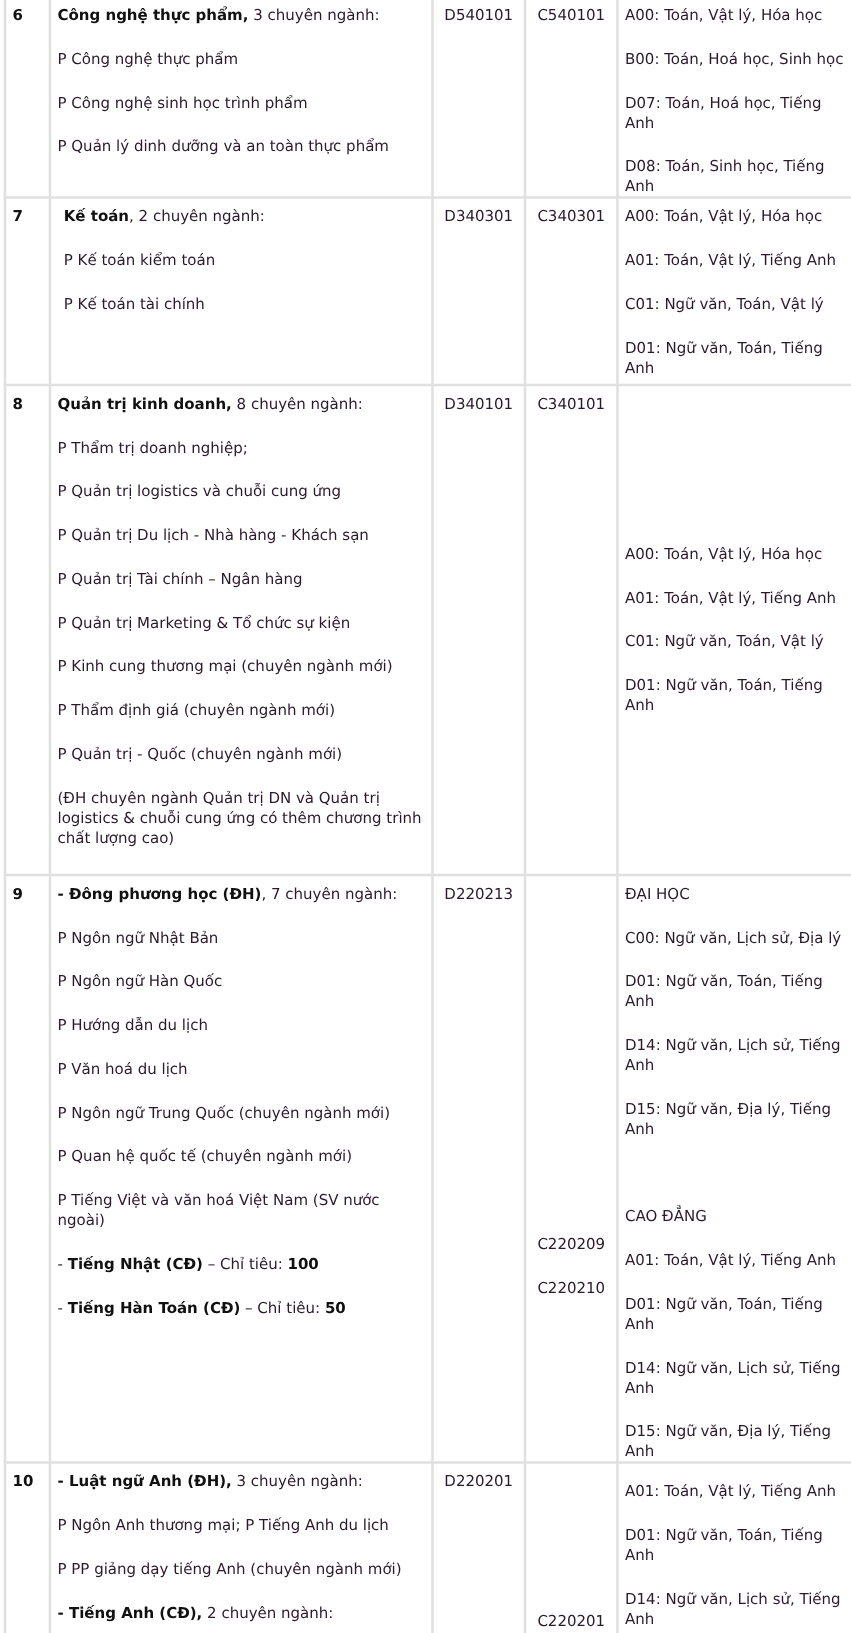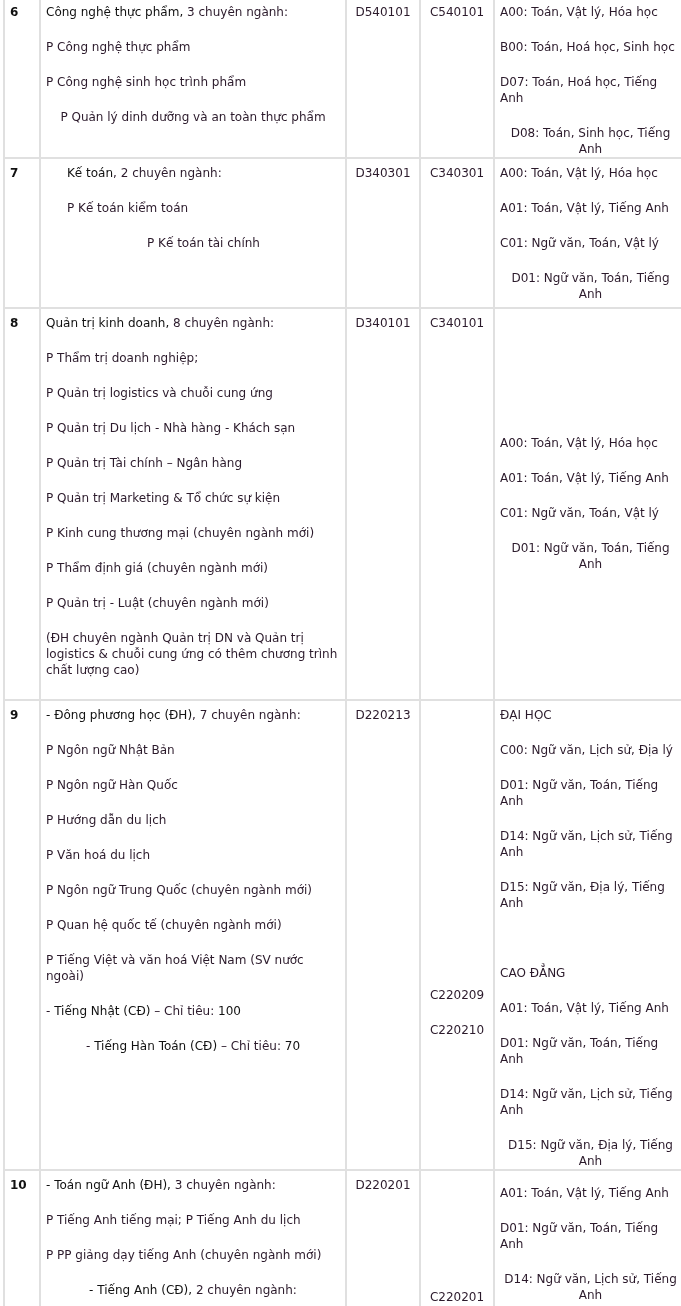--- a/index.html
+++ b/index.html
@@ -5,22 +5,22 @@
   html, body { margin: 0; padding: 0; background: #ffffff; }
   body { width: 681px; height: 1306px; overflow: hidden; font-family: "DejaVu Sans", sans-serif; font-size: 12px; color: #2b1a2b; }
   table { border-collapse: collapse; position: absolute; left: 3px; top: -4px; width: 675px; table-layout: fixed; }
   td { border: 2px solid #e0e0e0; vertical-align: top; padding: 6px 5px 0 5px; line-height: 16px; }
   td.num { width: 24px; font-weight: bold; color: #111; }
   td.name { width: 294px; }
   td.dcode { width: 62px; text-align: center; }
   td.ccode { width: 62px; text-align: center; }
   td.combo { width: 181px; }
   .p { margin: 0 0 19px 0; }
-  .p:last-child { margin-bottom: 0; text-align: center; }
-  .b { font-weight: normal; color: #111; margin-top: 32px; }
+  .p:last-child { margin-bottom: 0; }
+  .b { font-weight: bold; color: #111; margin-top: 32px; }
   .i { }
   .note { margin: 0 0 0 0; }
 </style>
 </head>
 <body>
 
 <table>
 
   <tbody>
       <tr style="height:150px">
@@ -36,21 +36,21 @@
     <td class="combo">
       <div class="p">A00: Toán, Vật lý, Hóa học</div>
       <div class="p">B00: Toán, Hoá học, Sinh học</div>
       <div class="p">D07: Toán, Hoá học, Tiếng Anh</div>
       <div class="p">D08: Toán, Sinh học, Tiếng Anh</div>
     </td>
   </tr>
 
   <tr style="height:150px">
     <td class="num">7</td>
-    <td class="name" style="padding-left:26px">
+    <td class="name" style="padding-left:10px">
       <div class="p"><span class="b">Kế toán</span><span class="i">, 2 chuyên ngành:</span></div>
       <div class="p">P Kế toán kiểm toán</div>
       <div class="p">P Kế toán tài chính</div>
     </td>
     <td class="dcode">D340301</td>
     <td class="ccode">C340301</td>
     <td class="combo">
       <div class="p">A00: Toán, Vật lý, Hóa học</div>
       <div class="p">A01: Toán, Vật lý, Tiếng Anh</div>
       <div class="p">C01: Ngữ văn, Toán, Vật lý</div>
@@ -62,21 +62,21 @@
     <td class="num">8</td>
     <td class="name">
       <div class="p"><span class="b">Quản trị kinh doanh,</span><span class="i"> 8 chuyên ngành:</span></div>
       <div class="p"><span>P Thẩm trị doanh nghiệp;</span></div>
       <div class="p"><span>P Quản trị logistics và chuỗi cung ứng</span></div>
       <div class="p"><span>P Quản trị Du lịch - Nhà hàng - Khách sạn</span></div>
       <div class="p"><span>P Quản trị Tài chính – Ngân hàng</span></div>
       <div class="p"><span>P Quản trị Marketing &amp; Tổ chức sự kiện</span></div>
       <div class="p"><span>P Kinh cung thương mại </span><span class="i">(chuyên ngành mới)</span></div>
       <div class="p"><span>P Thẩm định giá </span><span class="i">(chuyên ngành mới)</span></div>
-      <div class="p"><span>P Quản trị - Luật </span><span class="i">(chuyên ngành mới)</span></div>
+      <div class="p"><span>P Quản trị - Quốc </span><span class="i">(chuyên ngành mới)</span></div>
       <div class="note">(ĐH chuyên ngành Quản trị DN và Quản trị logistics &amp; chuỗi cung ứng có thêm chương trình chất lượng cao)</div>
     </td>
     <td class="dcode">D340101</td>
     <td class="ccode">C340101</td>
     <td class="combo" style="padding-top:126px">
       <div class="p">A00: Toán, Vật lý, Hóa học</div>
       <div class="p">A01: Toán, Vật lý, Tiếng Anh</div>
       <div class="p">C01: Ngữ văn, Toán, Vật lý</div>
       <div class="p">D01: Ngữ văn, Toán, Tiếng Anh</div>
     </td>
@@ -87,21 +87,21 @@
     <td class="name">
       <div class="p"><span class="b">- Đông phương học (ĐH)</span><span class="i">, 7 chuyên ngành:</span></div>
       <div class="p"><span>P Ngôn ngữ Nhật Bản</span></div>
       <div class="p"><span>P Ngôn ngữ Hàn Quốc</span></div>
       <div class="p"><span>P Hướng dẫn du lịch</span></div>
       <div class="p"><span>P Văn hoá du lịch</span></div>
       <div class="p"><span>P Ngôn ngữ Trung Quốc </span><span class="i">(chuyên ngành mới)</span></div>
       <div class="p"><span>P Quan hệ quốc tế (</span><span class="i">chuyên ngành mới)</span></div>
       <div class="p"><span>P Tiếng Việt và văn hoá Việt Nam (SV nước ngoài)</span></div>
       <div class="p"><span>- </span><span class="b">Tiếng Nhật (CĐ)</span><span> – Chỉ tiêu: </span><span class="b">100</span></div>
-      <div class="p"><span>- </span><span class="b">Tiếng Hàn Toán (CĐ)</span><span> – Chỉ tiêu: </span><span class="b">70</span></div>
+      <div class="p"><span>- </span><span class="b">Tiếng Hàn Toán (CĐ)</span><span> – Chỉ tiêu: </span><span class="b">50</span></div>
     </td>
     <td class="dcode">D220213</td>
     <td class="ccode" style="padding-top:286px">
       <div class="p">C220209</div>
       <div class="p">C220210</div>
     </td>
     <td class="combo">
       <div class="p">ĐẠI HỌC</div>
       <div class="p">C00: Ngữ văn, Lịch sử, Địa lý</div>
       <div class="p">D01: Ngữ văn, Toán, Tiếng Anh</div>
@@ -111,22 +111,22 @@
       <div class="p">A01: Toán, Vật lý, Tiếng Anh</div>
       <div class="p">D01: Ngữ văn, Toán, Tiếng Anh</div>
       <div class="p">D14: Ngữ văn, Lịch sử, Tiếng Anh</div>
       <div class="p">D15: Ngữ văn, Địa lý, Tiếng Anh</div>
     </td>
   </tr>
 
   <tr style="height:186px">
     <td class="num">10</td>
     <td class="name">
-      <div class="p"><span class="b">- Toán ngữ Anh (ĐH),</span><span class="i"> 3 chuyên ngành:</span></div>
-      <div class="p"><span>P Tiếng Anh tiếng mại; P Tiếng Anh du lịch</span></div>
+      <div class="p"><span class="b">- Luật ngữ Anh (ĐH),</span><span class="i"> 3 chuyên ngành:</span></div>
+      <div class="p"><span>P Ngôn Anh thương mại; P Tiếng Anh du lịch</span></div>
       <div class="p"><span>P PP giảng dạy tiếng Anh </span><span class="i">(chuyên ngành mới)</span></div>
       <div class="p"><span class="b">- Tiếng Anh (CĐ),</span><span class="i"> 2 chuyên ngành:</span></div>
 
     </td>
     <td class="dcode">D220201</td>
     <td class="ccode" style="padding-top:118px">
       <div>C220201</div>
     </td>
     <td class="combo" style="padding-top:14px">
       <div class="p">A01: Toán, Vật lý, Tiếng Anh</div>

